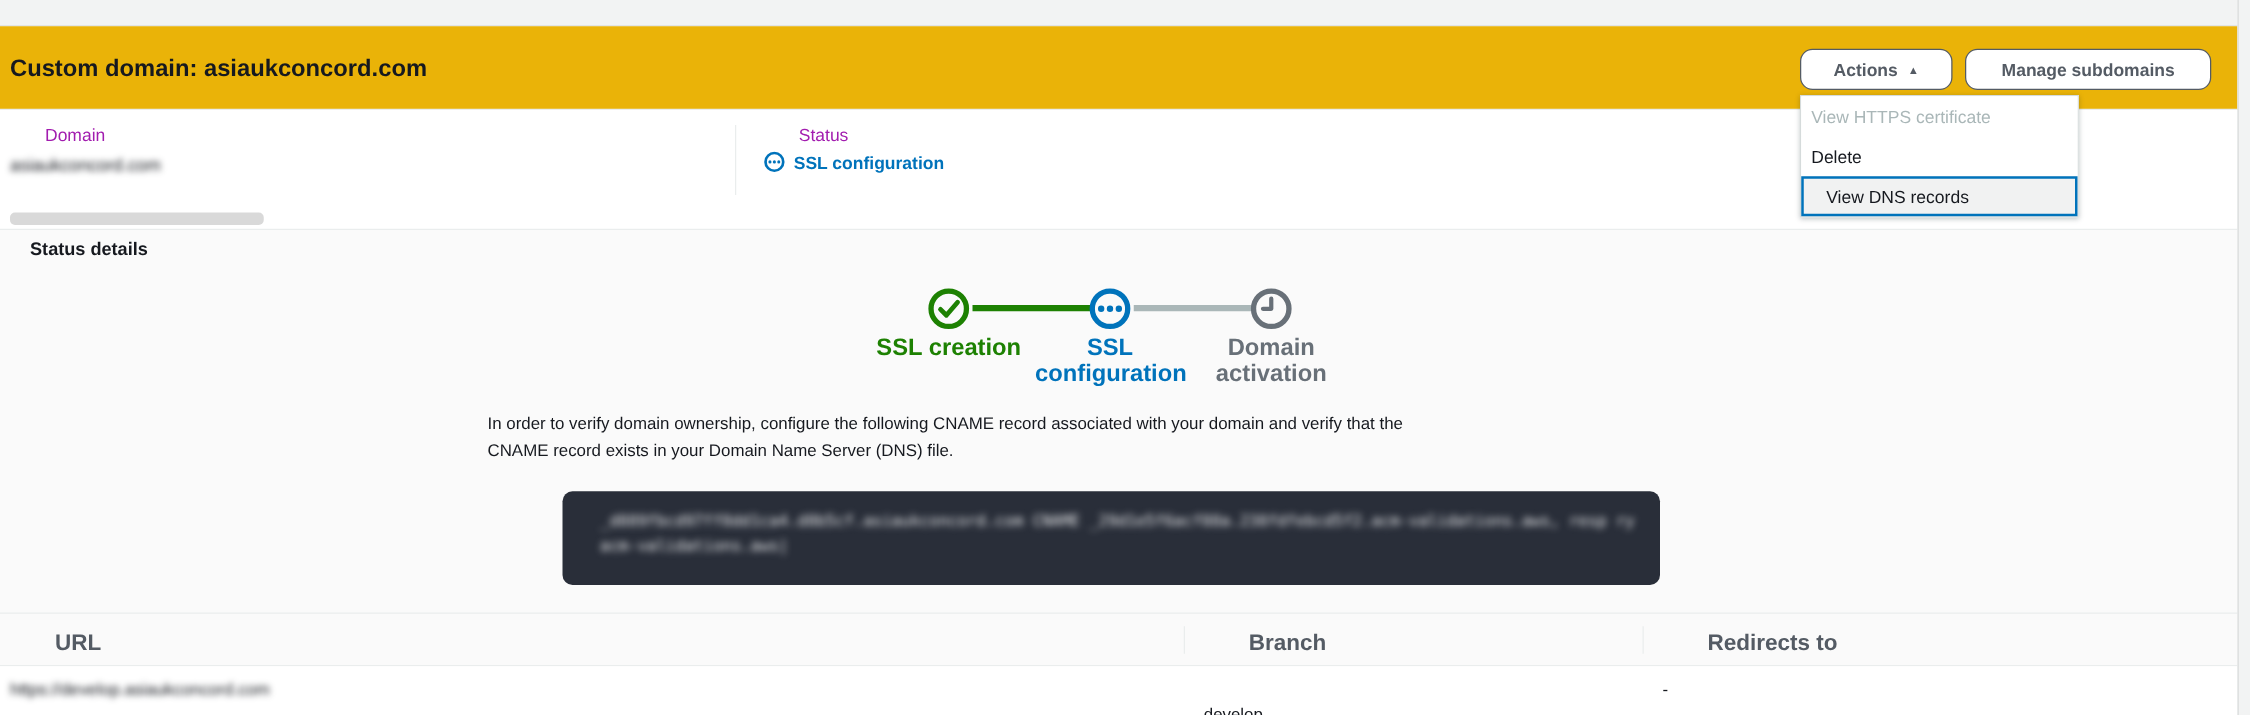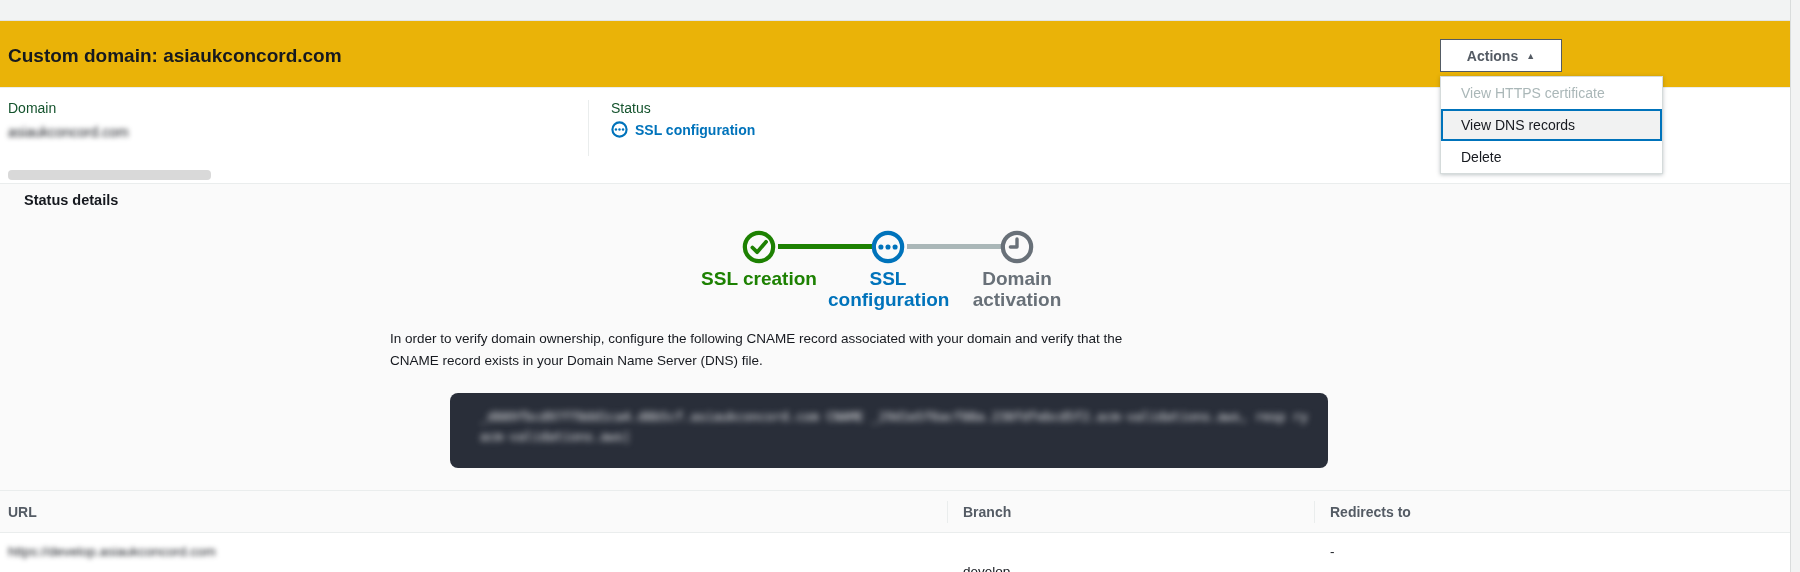--- a/index.html
+++ b/index.html
@@ -15,46 +15,46 @@
 
   
   .top-strip { left:0; top:0; width:1800px; height:21px; background:#f2f3f3; border-bottom:1px solid #e1e4e4; }
   .right-gutter { left:1790px; top:0; width:10px; height:572px; background:#f2f3f3; border-left:1px solid #d9dcdc; z-index:3; }
 
   
   .title-bar { left:0; top:21px; width:1790px; height:67px; background:#eab308; border-bottom:1px solid #eaeded; }
   .page-title { position:absolute; left:8px; top:24px; font-size:19px; font-weight:bold; color:#16191f; }
   .aws-btn {
     position:absolute; top:18px; height:33px;
-    background:#ffffff; border:1px solid #545b64; border-radius:0;
+    background:#ffffff; border:1px solid #545b64; border-radius:10px;
     font-family:"Liberation Sans","DejaVu Sans",sans-serif;
     font-size:14px; font-weight:bold; color:#545b64;
     display:flex; align-items:center; justify-content:center; gap:8px;
     cursor:pointer;
   }
   .btn-actions { left:1440px; width:122px; }
   .btn-manage  { left:1572px; width:197px; }
   .caret { font-size:9px; position:relative; top:0px; }
 
   
   .menu {
     left:1440px; top:76px; width:223px; background:#ffffff;
     border:1px solid #d5dbdb; box-shadow:0 1px 4px rgba(0,28,36,.25);
     z-index:10;
   }
   .menu-item {
     height:32px; display:flex; align-items:center;
-    padding:0 20px; font-size:14px; color:#16191f; cursor:pointer; background:#fff;
+    padding:0 8px; font-size:14px; color:#16191f; cursor:pointer; background:#fff;
   }
   .menu-item.disabled { color:#aab7b8; cursor:default; }
   .menu-item.focused  { background:#f1f2f2; border:2px solid #0073bb; padding:0 18px; }
 
   
   .overview { left:0; top:88px; width:1790px; height:96px; background:#ffffff; border-bottom:1px solid #eaeded; }
-  .field-label { font-size:14px; color:#14532d; }
+  .field-label { font-size:14px; color:#a21caf;margin-left:28px; }
   .field-value { font-size:14px; color:#16191f; }
   .domain-label { position:absolute; left:8px; top:12px; }
   .domain-value { position:absolute; left:8px; top:36px; filter:blur(2.6px); }
   .col-divider { position:absolute; left:588px; top:12px; width:1px; height:56px; background:#eaeded; }
   .status-label { position:absolute; left:611px; top:12px; }
   .status-value { position:absolute; left:611px; top:33px; display:flex; align-items:center; gap:7px;
                   font-size:14px; font-weight:bold; color:#0073bb; }
   .hscroll-thumb { position:absolute; left:8px; top:82px; width:203px; height:10px; background:#d9d9d9; border-radius:4px; }
 
   
@@ -76,21 +76,21 @@
 
   .code-block { position:absolute; left:450px; top:209px; width:878px; height:75px;
                 background:#292e39; border-radius:8px; padding:14px 18px 0 30px;
                 font-family:"DejaVu Sans Mono","Liberation Mono",monospace;
                 font-size:12.5px; line-height:20px; color:#e9eaec; overflow:hidden; }
   .code-block .code-line { filter:blur(3px); white-space:nowrap; }
 
   
   .table-head { left:0; top:490px; width:1790px; height:43px; background:#fafafa;
                 border-top:1px solid #eaeded; border-bottom:1px solid #eaeded; }
-  .th { position:absolute; top:13px; font-size:14px; font-weight:bold; color:#545b64; }
+  .th { position:absolute; top:13px; font-size:18px; font-weight:bold; color:#545b64;margin-left:36px; }
   .th-url { left:8px; } .th-branch { left:963px; } .th-redirects { left:1330px; }
   .th-sep { position:absolute; top:10px; width:1px; height:22px; background:#eaeded; }
   .sep-1 { left:947px; } .sep-2 { left:1314px; }
 
   .table-row { left:0; top:533px; width:1790px; height:39px; background:#ffffff; }
   .td { position:absolute; top:11px; font-size:13.5px; color:#16191f; }
   .td-url { left:8px; filter:blur(2.6px); }
   .td-branch { left:963px;margin-top:20px; } .td-redirects { left:1330px; }
 </style>
 </head>
@@ -98,26 +98,29 @@
 
 <div class="abs top-strip"></div>
 <div class="abs right-gutter"></div>
 
 <div class="abs title-bar">
   <h1 class="page-title">Custom domain: asiaukconcord.com</h1>
   <button class="aws-btn btn-actions">
     <span>Actions</span>
     <span class="caret">▲</span>
   </button>
+  <button class="aws-btn btn-manage">
+    <span>Manage subdomains</span>
+  </button>
 </div>
 
 <div class="abs menu">
   <div class="menu-item disabled">View HTTPS certificate</div>
+  <div class="menu-item">Delete</div>
   <div class="menu-item focused">View DNS records</div>
-  <div class="menu-item">Delete</div>
 </div>
 
 <div class="abs overview">
   <div class="field-label domain-label">Domain</div>
   <div class="field-value domain-value">asiaukconcord.com</div>
   <div class="col-divider"></div>
   <div class="field-label status-label">Status</div>
   <div class="status-value">
     <svg width="17" height="17" viewBox="0 0 36 36">
       <circle cx="18" cy="18" r="15" fill="none" stroke="#0073bb" stroke-width="4.5"></circle>

